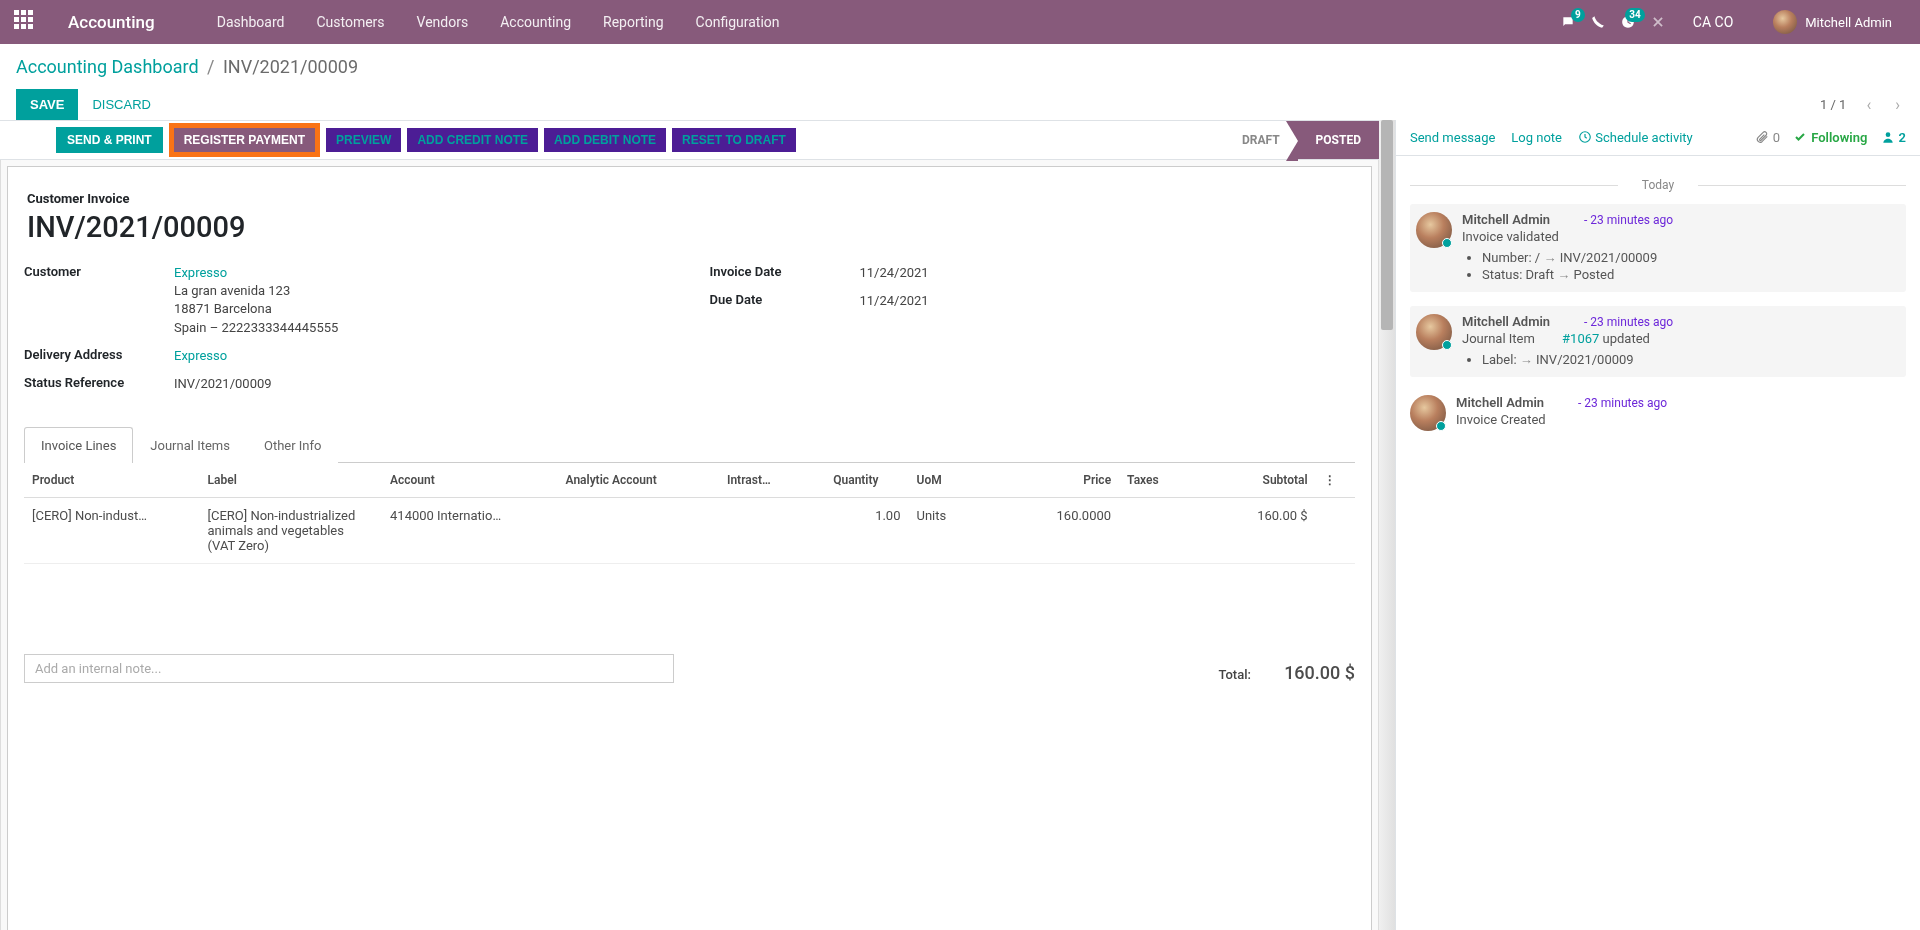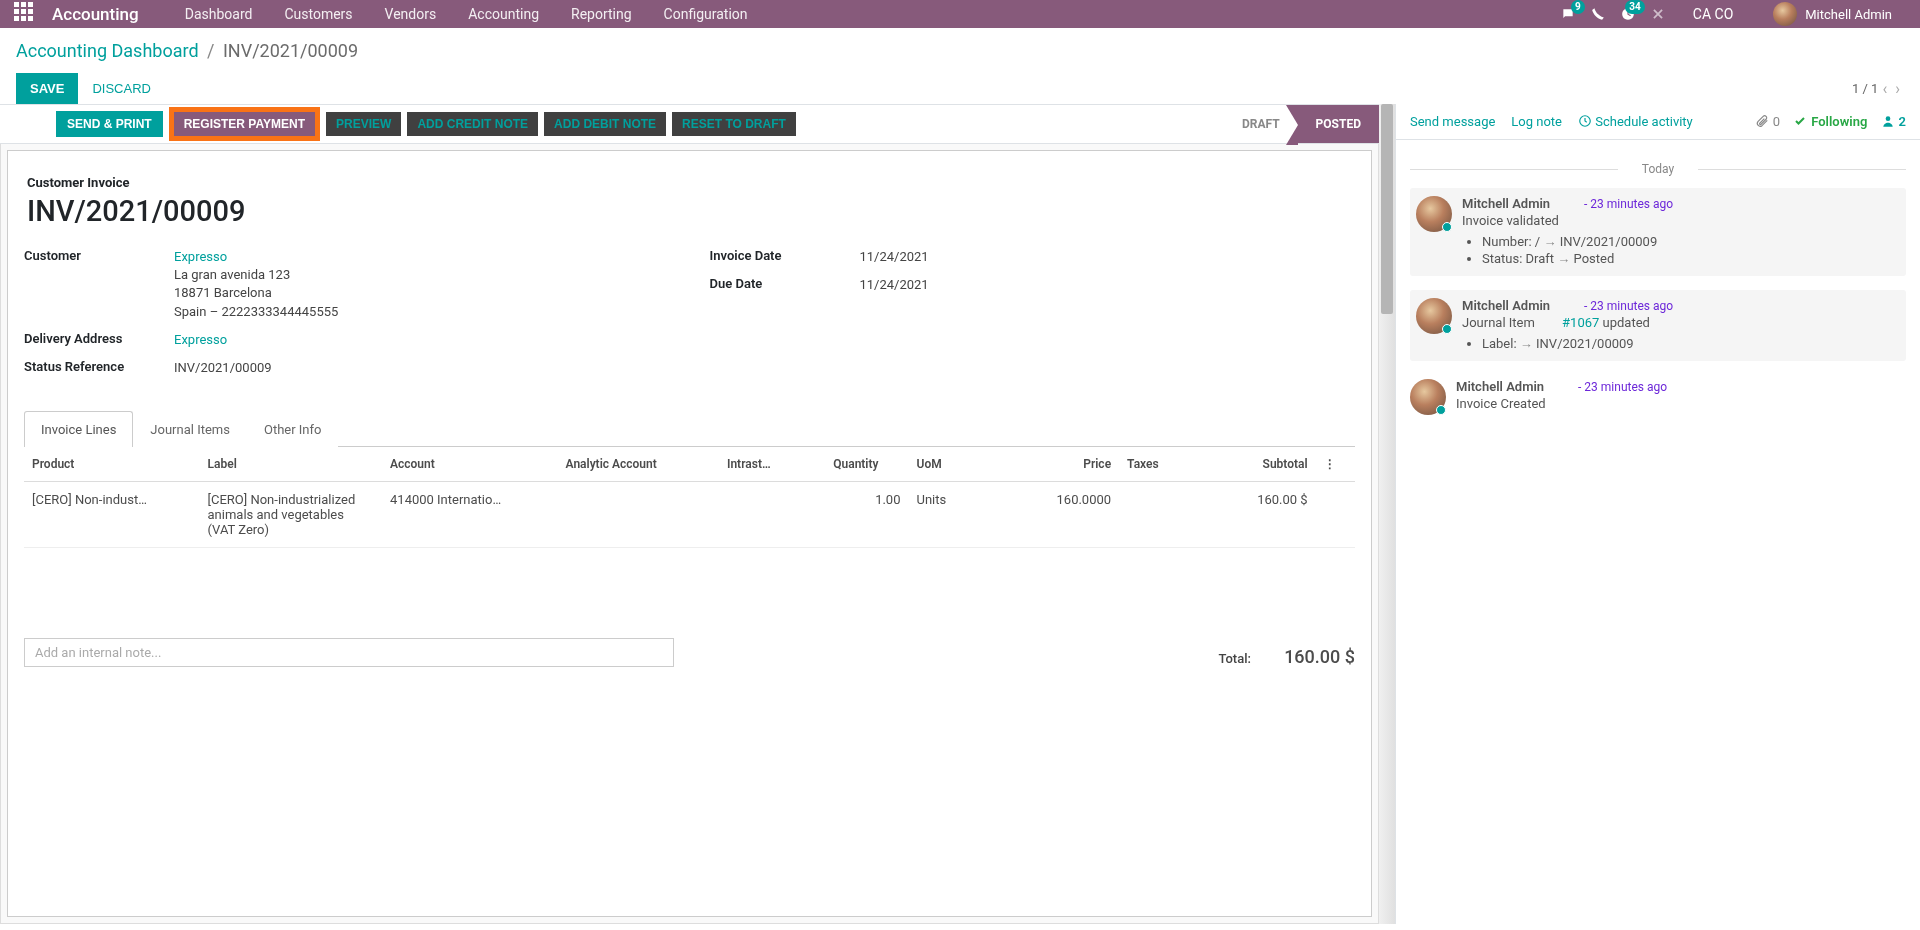--- a/index.html
+++ b/index.html
@@ -1,19 +1,19 @@
 <!DOCTYPE html>
 <html><head>
 <meta charset="utf-8">
 <style>
 * { box-sizing: border-box; margin: 0; padding: 0; }
 body { font-family: -apple-system, BlinkMacSystemFont, "Segoe UI", Roboto, "Helvetica Neue", Arial, sans-serif; font-size: 13px; color: #4c4c4c; background: #fff; }
 
 
-.topnav { background: #875a7b; height: 28px; display: flex; align-items: center; padding: 0 8px; color: #fff; }
+.topnav { background: #875a7b; height: 44px; display: flex; align-items: center; padding: 0 8px; color: #fff; gap: 16px; }
 .apps-icon { width: 24px; height: 24px; display: grid; grid-template-columns: repeat(3, 5px); grid-template-rows: repeat(3, 5px); gap: 2px; margin: 0 14px 0 6px; cursor: pointer; }
 .apps-icon span { background: #fff; }
 .app-title { font-size: 17px; font-weight: 500; margin-right: 30px; }
 .nav-menu { display: flex; gap: 0; }
 .nav-item { padding: 0 16px; height: 44px; display: flex; align-items: center; color: #fff; opacity: 0.9; cursor: pointer; font-size: 14px; }
 .spacer { flex: 1; }
 .sys-icons { display: flex; align-items: center; gap: 16px; padding-right: 8px;}
 .sys-icon { position: relative; color: #fff; cursor: pointer; }
 .badge-num { position: absolute; top: -7px; right: -10px; background: #00a09d; color: #fff; font-size: 10px; border-radius: 8px; padding: 0 4px; font-weight: bold; line-height: 14px; }
 .company-name { color: #fff; padding: 0 12px; font-size: 14px; cursor: pointer; }
@@ -23,35 +23,35 @@
 .presence-dot { width: 10px; height: 10px; background: #00a09d; border-radius: 50%; position: absolute; bottom: 0; right: 0; border: 1px solid #fff; }
 
 
 .control-bar { padding: 12px 16px 0 16px; }
 .breadcrumb { font-size: 18px; color: #6b6b6b; }
 .breadcrumb a { color: #00a09d; text-decoration: none; }
 .breadcrumb .sep { color: #888; margin: 0 4px; }
 .cmd-row { margin-top: 12px; display: flex; align-items: center; }
 .btn-save { background: #00a09d; color: #fff; border: none; padding: 8px 14px; font-weight: bold; cursor: pointer; font-size: 13px; }
 .btn-discard { background: transparent; border: none; color: #00a09d; margin-left: 14px; cursor: pointer; font-size: 13px; }
-.pager { margin-left: auto; display: flex; align-items: center; gap: 0; color: #666; }
+.pager { margin-left: auto; display: flex; align-items: center; gap: 16px; color: #666; }
 .pager-btn { color: #aaa; font-size: 16px; cursor: pointer; padding: 4px; }
 
 
 .main-split { display: flex; height: calc(100vh - 110px); }
 .content-area { flex: 1; min-width: 0; position: relative; }
 .scrollbar-simulated { width: 16px; background: linear-gradient(to right, #f0f0f0, #e0e0e0); position: relative; }
 .scrollbar-thumb { position: absolute; top: 0; height: 210px; left: 2px; right: 2px; background: #b5b5b5; border-radius: 2px; }
 
 
 .status-bar { background: #fff; border-top: 1px solid #dee2e6; border-bottom: 1px solid #dee2e6; display: flex; align-items: center; height: 40px; padding-left: 8px; }
 .status-buttons { display: flex; gap: 6px; align-items: center; padding-left: 48px; }
 .sb-btn-primary { background: #00a09d; color: #fff; border: 1px solid #00a09d; padding: 5px 10px; font-weight: bold; font-size: 12px; cursor: pointer; }
 .sb-btn-purple { background: #875a7b; color: #fff; border: 5px solid #f97316; padding: 5px 10px; font-weight: bold; font-size: 12px; cursor: pointer; }
-.sb-btn-secondary { background: #404040; color: #00a09d; border: none; padding: 5px 10px; font-weight: bold; font-size: 12px; cursor: pointer; }
+.sb-btn-secondary { background: #4c1d95; color: #00a09d; border: none; padding: 5px 10px; font-weight: bold; font-size: 12px; cursor: pointer; }
 .status-pills { margin-left: auto; display: flex; align-items: center; height: 100%; }
 .pill { padding: 0 18px; height: 100%; display: flex; align-items: center; font-weight: bold; font-size: 12px; color: #888; position: relative; }
 .pill.active { background: #875a7b; color: #fff; }
 .pill.active::before { content: ""; position: absolute; left: -12px; top: 0; width: 0; height: 0; border-top: 20px solid #875a7b; border-bottom: 20px solid #875a7b; border-left: 12px solid transparent; }
 
 
 .sheet-bg { background: #f9f9f9; border: 1px solid #ddd; border-top: none; padding: 6px; height: calc(100% - 40px); overflow: hidden; }
 .sheet { background: #fff; border: 1px solid #ccc; padding: 24px 16px; min-height: 100%; }
 .sheet-head { margin-bottom: 20px; padding-left: 3px; }
 .sheet-subtitle { font-size: 13px; font-weight: bold; color: #212529; }

